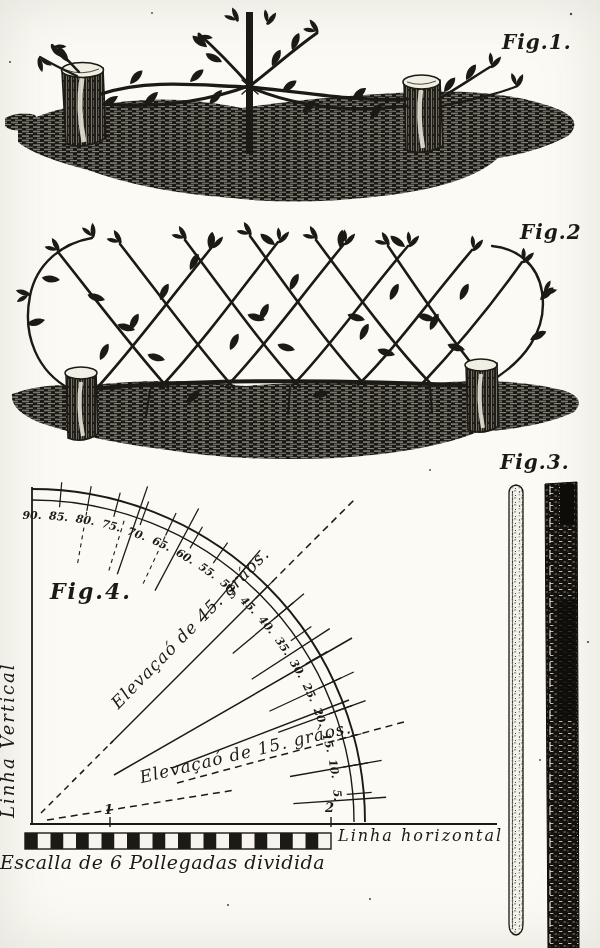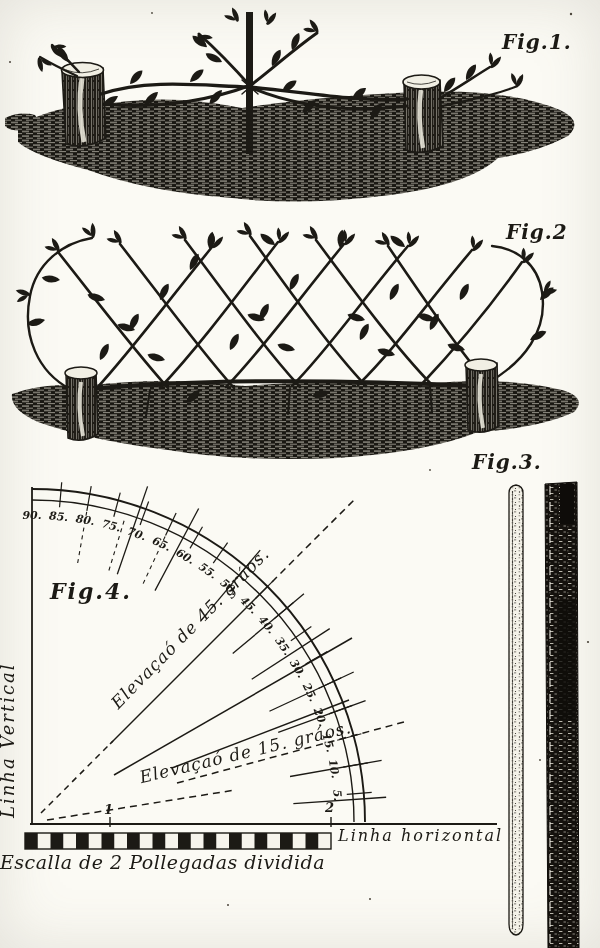--- a/index.html
+++ b/index.html
@@ -292,28 +292,28 @@
     <circle cx="370" cy="899" r="1"></circle>
         <circle cx="228" cy="905" r="1"></circle>
     <circle cx="588" cy="642" r="1.1"></circle>
         <circle cx="540" cy="760" r="0.9"></circle>
     <circle cx="152" cy="13" r="0.9"></circle>
         <circle cx="430" cy="470" r="0.9"></circle>
   </g>
 </svg>
 
 <div class="lbl figlbl" style="left:502px;top:30px;">Fig.1.</div>
-<div class="lbl figlbl" style="left:506px;top:220px;">Fig.2</div>
-<div class="lbl figlbl" style="left:472px;top:450px;">Fig.3.</div>
+<div class="lbl figlbl" style="left:520px;top:220px;">Fig.2</div>
+<div class="lbl figlbl" style="left:500px;top:450px;">Fig.3.</div>
 <div class="lbl fig4lbl" style="left:50px;top:578px;">Fig.4.</div>
 
 <div class="lbl elev" style="left:80px;top:618px;width:220px;transform:rotate(-45.5deg);">Elevaçaó de 45. gráos.</div>
 <div class="lbl elev" style="left:128px;top:742px;width:235px;transform:rotate(-13.5deg);">Elevaçaó de 15. gráos.</div>
 
 <div class="lbl vert" style="left:-3px;top:640px;">Linha Vertical</div>
 <div class="lbl axis" style="left:338px;top:826px;">Linha horizontal</div>
 
-<div class="lbl esc" style="left:0px;top:851px;">Escalla de 2 Pollegadas dividida</div>
+<div class="lbl esc" style="left:0px;top:851px;">Escalla de 6 Pollegadas dividida</div>
 
 <div class="lbl mark" style="left:104px;top:802px;">1</div>
 <div class="lbl mark" style="left:325px;top:800px;">2</div>
 
 </div>
 
 </body></html>

